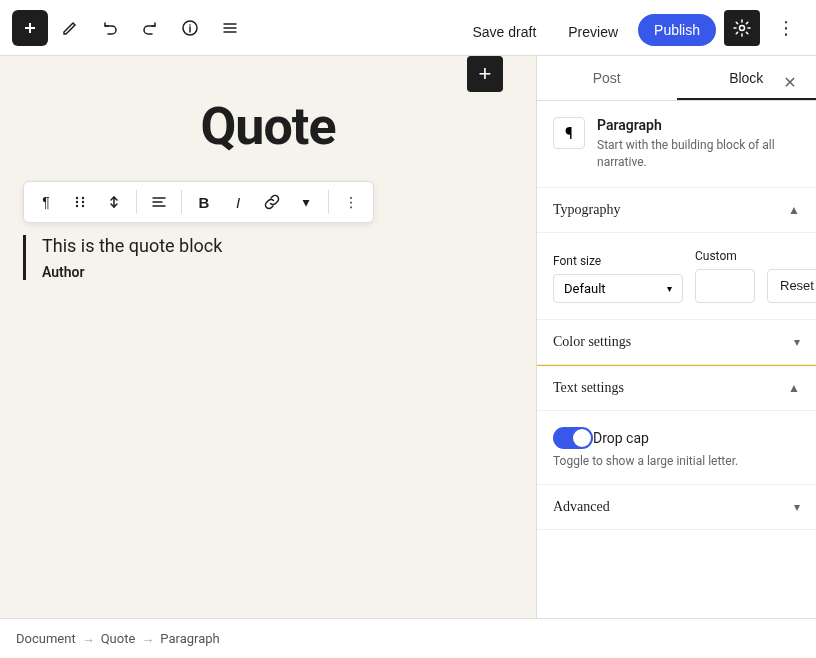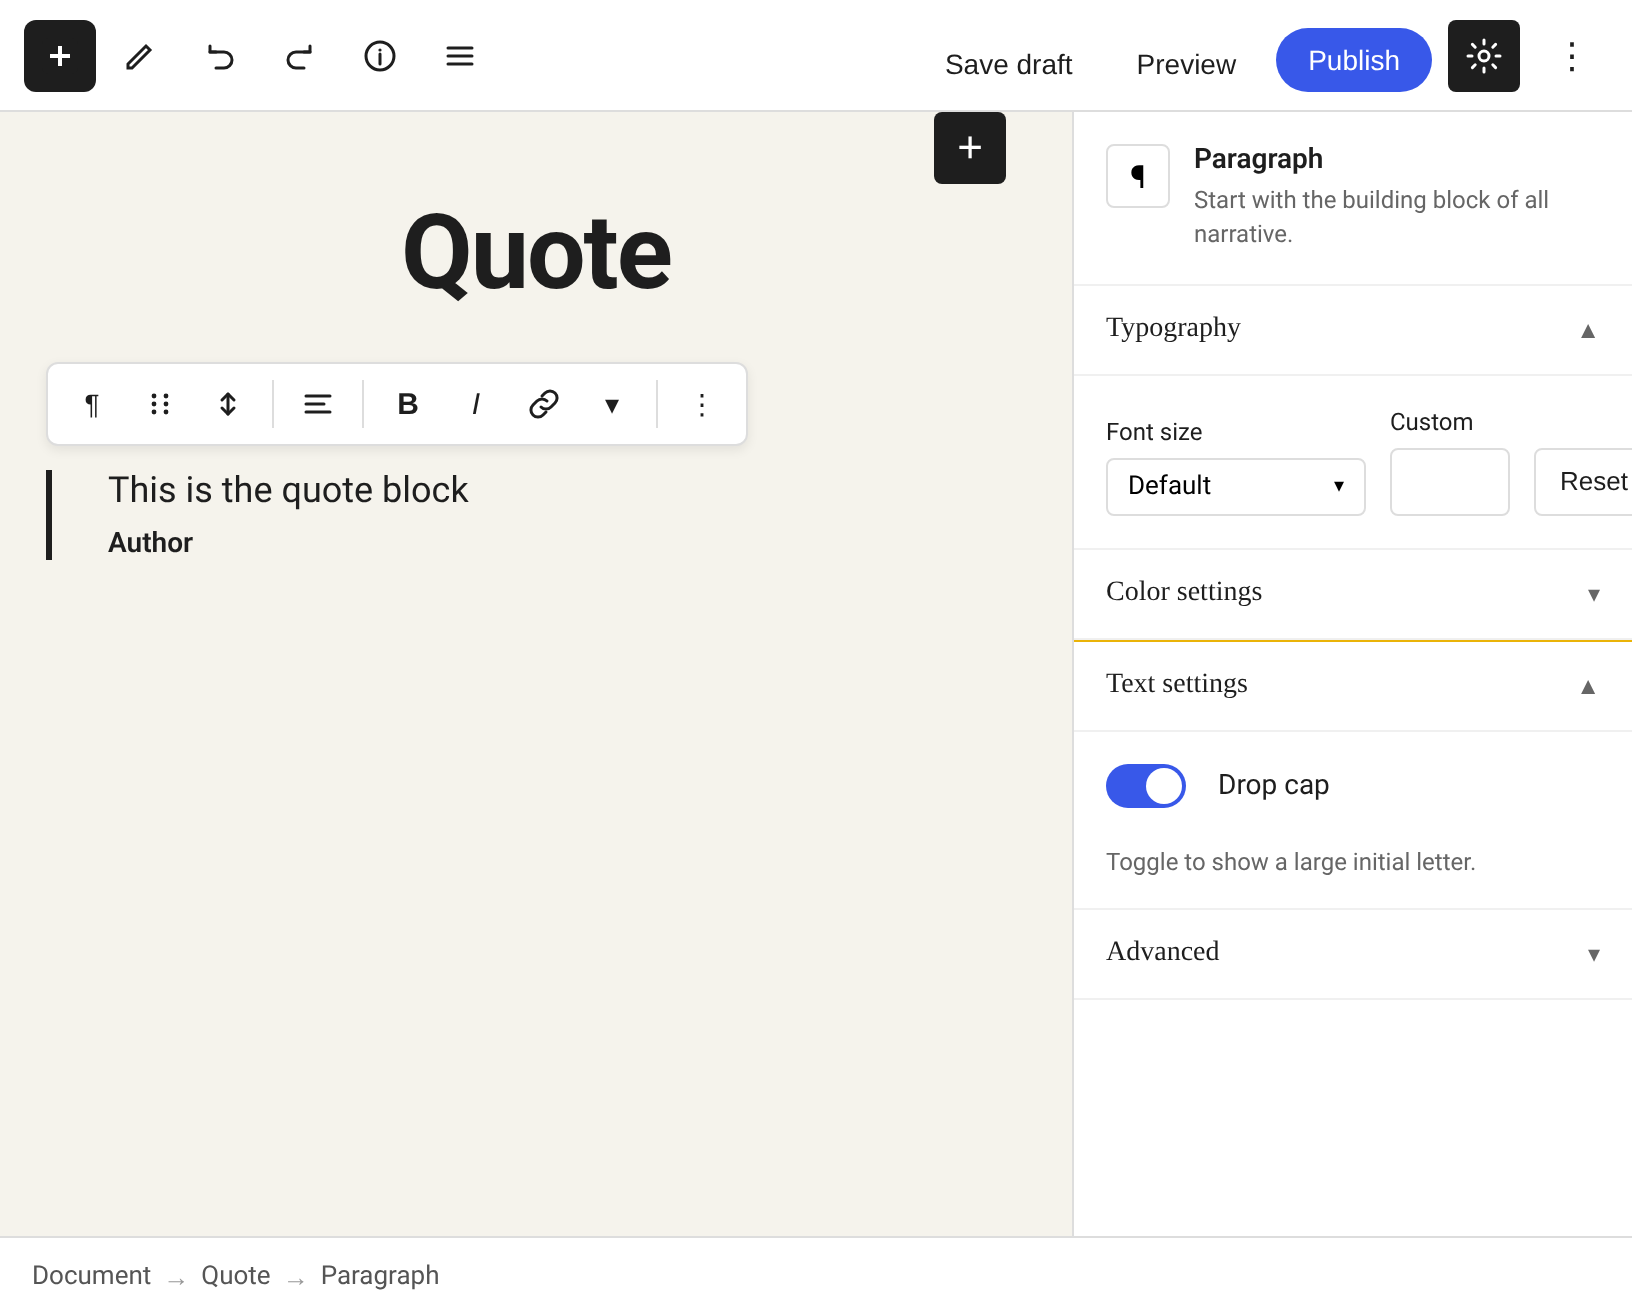--- a/index.html
+++ b/index.html
@@ -53,21 +53,21 @@
       width: 32px; height: 32px; border: none; background: none; border-radius: 4px;
       display: flex; align-items: center; justify-content: center; cursor: pointer;
       font-size: 14px; color: #1e1e1e;
     }
     .block-btn-bold { font-weight: 700; font-size: 15px; }
     .block-btn-italic { font-style: italic; font-size: 15px; }
     .block-divider { width: 1px; height: 24px; background: #ddd; margin: 0 4px; }
 
     
     .quote-block {
-      border-left: 3px solid #1e1e1e; padding-left: 28px; margin-bottom: 12px;
+      border-left: 3px solid #1e1e1e; padding-left: 16px; margin-bottom: 12px;
     }
     .quote-text { font-size: 18px; color: #1e1e1e; margin-bottom: 8px; }
     .quote-author { font-size: 14px; color: #1e1e1e; font-weight: 600; }
 
     
     .add-block-btn {
       position: absolute; bottom: 220px; right: 20px;
       width: 36px; height: 36px; background: #1e1e1e; color: #fff;
       border: none; border-radius: 4px; font-size: 22px; cursor: pointer;
       display: flex; align-items: center; justify-content: center;
@@ -134,21 +134,21 @@
     .reset-btn {
       height: 34px; padding: 0 12px; border: 1px solid #ddd; border-radius: 4px;
       background: #fff; font-size: 13px; cursor: pointer; color: #1e1e1e;
     }
 
     
     .color-section { border-bottom: 1px solid #eab308; }
 
     
     .text-settings-content { padding: 16px; border-bottom: 1px solid #f0f0f0; }
-    .drop-cap-row { display: flex; align-items: center; gap: 16px; margin-bottom: 20px; }
+    .drop-cap-row { display: flex; align-items: center; gap: 0; margin-bottom: 5px; }
     .toggle {
       width: 40px; height: 22px; background: #3858e9; border-radius: 11px;
       position: relative; cursor: pointer; flex-shrink: 0;
     }
     .toggle-thumb {
       width: 18px; height: 18px; background: #fff; border-radius: 50%;
       position: absolute; top: 2px; right: 2px; transition: 0.2s;
     }
     .drop-cap-label { font-size: 14px; color: #1e1e1e; }
     .drop-cap-desc { font-size: 12px; color: #666; }
@@ -277,20 +277,28 @@
         <p class="quote-text">This is the quote block</p>
         <p class="quote-author">Author</p>
       </div>
 
       <button class="add-block-btn" style="position:absolute; bottom: 200px; right: 10px;">+</button>
 
     </div>
   </div>
 
   <div class="sidebar">
+    <div style="position:relative;">
+      <div class="sidebar-tabs">
+        <button class="sidebar-tab">Post</button>
+        <button class="sidebar-tab active">Block</button>
+        <div class="sidebar-tab-indicator"></div>
+      </div>
+      <button class="sidebar-close">✕</button>
+    </div>
 
     <div class="block-info">
       <div class="block-icon">¶</div>
       <div class="block-info-text">
         <h3>Paragraph</h3>
         <p>Start with the building block of all narrative.</p>
       </div>
     </div>
 
     <div class="section-header">

